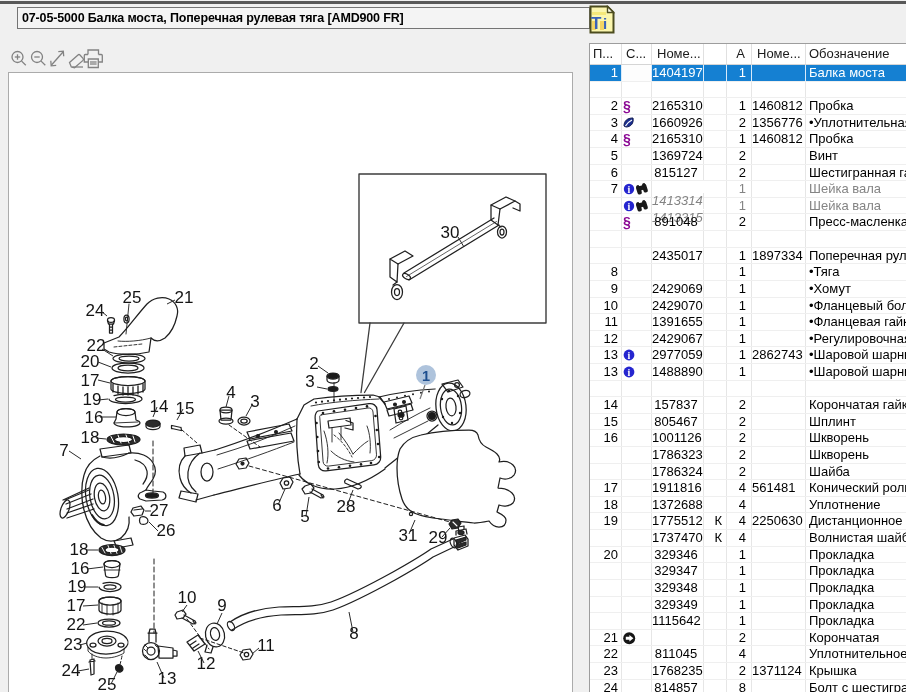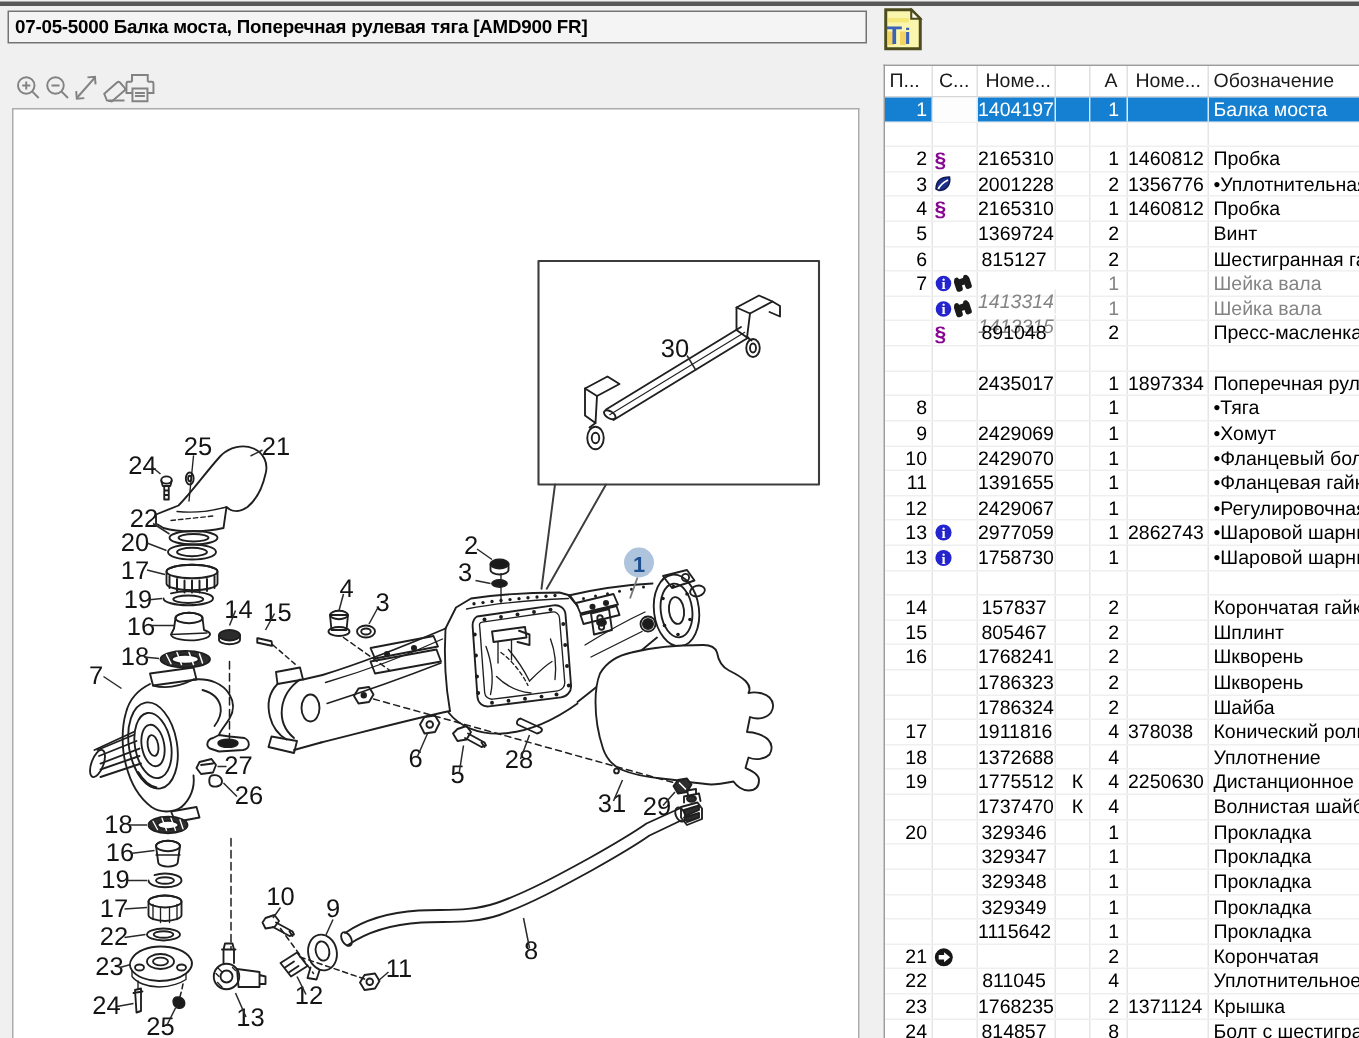--- a/index.html
+++ b/index.html
@@ -1,18 +1,18 @@
 <!DOCTYPE html>
 <html><head>
 <meta charset="utf-8">
 <style>
 html,body{margin:0;padding:0;}
 body{width:906px;height:692px;background:#f0f0f0;font-family:"Liberation Sans",sans-serif;position:relative;overflow:hidden;}
 #topstrip{position:absolute;left:0;top:1px;width:906px;height:2.5px;background:#585858;}
-#titlebox{position:absolute;left:5px;top:7px;width:567px;height:20px;border:1px solid #747474;background:#f4f4f4;font-size:12.5px;letter-spacing:-0.15px;font-weight:bold;color:#000;line-height:20px;padding-left:4px;white-space:nowrap;overflow:hidden;}
+#titlebox{position:absolute;left:17px;top:7px;width:567px;height:20px;border:1px solid #747474;background:#f4f4f4;font-size:12.5px;letter-spacing:-0.15px;font-weight:bold;color:#000;line-height:20px;padding-left:4px;white-space:nowrap;overflow:hidden;}
 #tibtn{position:absolute;left:588px;top:5px;width:28px;height:29px;}
 #toolbar{position:absolute;left:8px;top:47px;width:120px;height:24px;}
 #canvas{position:absolute;left:8px;top:72px;width:563px;height:620px;background:#fff;border:1px solid #ababab;border-bottom:none;}
 #grid{position:absolute;left:589px;top:43px;width:317px;height:649px;background:#fff;border-left:1px solid #9d9d9d;border-top:1px solid #9d9d9d;font-size:13px;color:#000;}
 .hd{display:flex;height:20px;background:#fff;border-bottom:1px solid #d5d5d5;}
 .hd .c{line-height:20px;color:#1a1a1a;border-right:1px solid #e0e0e0;box-sizing:border-box;padding:0 3px;overflow:hidden;white-space:nowrap;}
 .r{display:flex;height:16.62px;box-sizing:border-box;border-bottom:1px solid #efefef;}
 .r .c{box-sizing:border-box;border-right:1px solid #e6e6e6;line-height:15.6px;height:15.62px;overflow:hidden;white-space:nowrap;position:relative;}
 .c1{width:32px;text-align:right;padding-right:3px;}
 .c2{width:30px;text-align:left;padding-left:1px;}
@@ -471,21 +471,21 @@
       <div class="c c5">1</div>
       <div class="c c6">1460812</div>
       <div class="c c7">Пробка</div>
     </div>
 <div class="r">
       <div class="c c1">3</div>
       <div class="c c2"><span class="ic"><svg width="12" height="12" viewBox="0 0 12 12">
             <path d="M1 9 C1 4 4 1 10 1 C11 6 8 10 3 10 z" fill="#1b2f8f" stroke="#101a50"></path>
             <path d="M2.5 9 C4 6 6 4.5 9 3" stroke="#fff" stroke-width="1.2" fill="none"></path>
           </svg></span></div>
-      <div class="c c3">2001228</div>
+      <div class="c c3">1660926</div>
       <div class="c c4"></div>
       <div class="c c5">2</div>
       <div class="c c6">1356776</div>
       <div class="c c7">•Уплотнительная шайба</div>
     </div>
 <div class="r">
       <div class="c c1">4</div>
       <div class="c c2"><span class="par">§</span></div>
       <div class="c c3">2165310</div>
       <div class="c c4"></div>
@@ -632,21 +632,21 @@
       <div class="c c5">1</div>
       <div class="c c6">2862743</div>
       <div class="c c7">•Шаровой шарнир</div>
     </div>
 <div class="r">
       <div class="c c1">13</div>
       <div class="c c2"><span class="ic"><svg width="12" height="12" viewBox="0 0 12 12">
             <circle cx="6" cy="6" r="5.4" fill="#2525cf"></circle>
             <text x="6" y="9.8" font-size="10" font-weight="bold" font-family="Liberation Serif" fill="#fff" text-anchor="middle">i</text>
           </svg></span></div>
-      <div class="c c3">1758730</div>
+      <div class="c c3">1488890</div>
       <div class="c c4"></div>
       <div class="c c5">1</div>
       <div class="c c6"></div>
       <div class="c c7">•Шаровой шарнир</div>
     </div>
 <div class="r">
       <div class="c c1"></div>
       <div class="c c2"></div>
       <div class="c c3"></div>
       <div class="c c4"></div>
@@ -668,21 +668,21 @@
       <div class="c c2"></div>
       <div class="c c3">805467</div>
       <div class="c c4"></div>
       <div class="c c5">2</div>
       <div class="c c6"></div>
       <div class="c c7">Шплинт</div>
     </div>
 <div class="r">
       <div class="c c1">16</div>
       <div class="c c2"></div>
-      <div class="c c3">1768241</div>
+      <div class="c c3">1001126</div>
       <div class="c c4"></div>
       <div class="c c5">2</div>
       <div class="c c6"></div>
       <div class="c c7">Шкворень</div>
     </div>
 <div class="r">
       <div class="c c1"></div>
       <div class="c c2"></div>
       <div class="c c3">1786323</div>
       <div class="c c4"></div>
@@ -698,21 +698,21 @@
       <div class="c c5">2</div>
       <div class="c c6"></div>
       <div class="c c7">Шайба</div>
     </div>
 <div class="r">
       <div class="c c1">17</div>
       <div class="c c2"></div>
       <div class="c c3">1911816</div>
       <div class="c c4"></div>
       <div class="c c5">4</div>
-      <div class="c c6">378038</div>
+      <div class="c c6">561481</div>
       <div class="c c7">Конический роликовый</div>
     </div>
 <div class="r">
       <div class="c c1">18</div>
       <div class="c c2"></div>
       <div class="c c3">1372688</div>
       <div class="c c4"></div>
       <div class="c c5">4</div>
       <div class="c c6"></div>
       <div class="c c7">Уплотнение</div>

